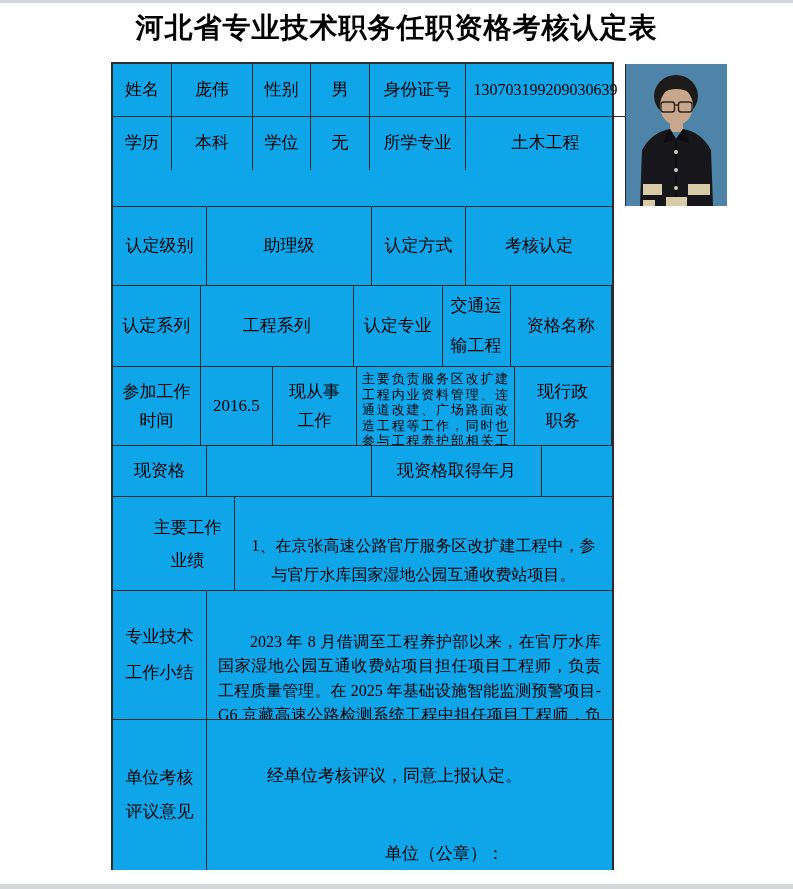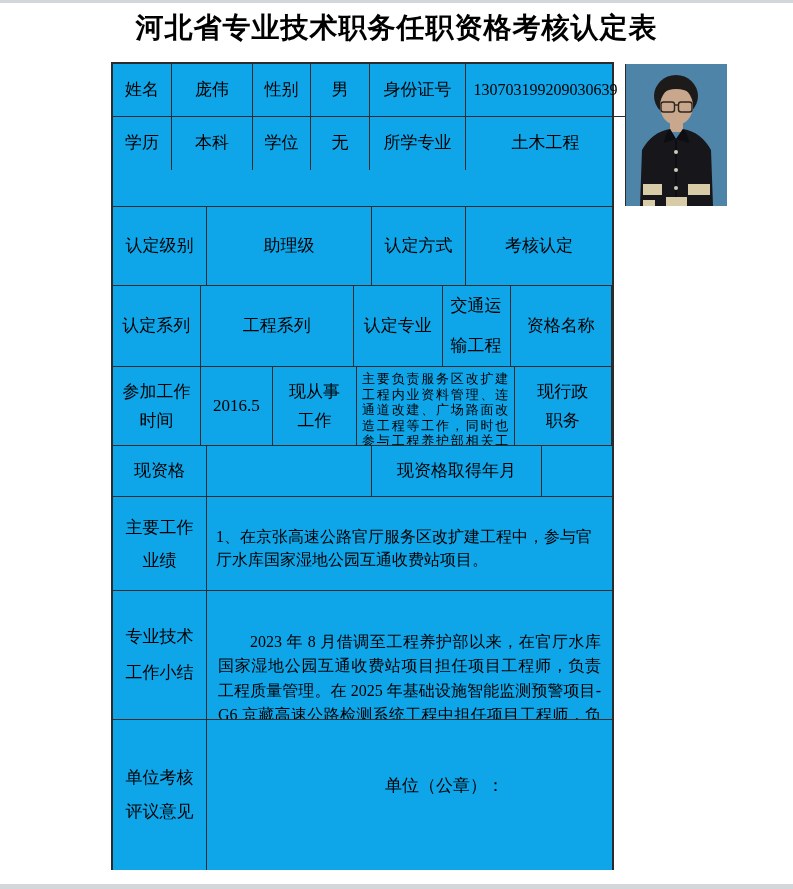--- a/index.html
+++ b/index.html
@@ -56,42 +56,42 @@
   .lh-wide{line-height:40px;text-align:center;}
   .lh-label{line-height:29px;}
   .lh-label2{line-height:33px;}
 
   .small-text{
     font-size:13px;line-height:15.5px;text-align:justify;
     display:block;padding:4px 5px;letter-spacing:0.5px;
     align-items:flex-start;justify-content:flex-start;
   }
   .content-left{
-    display:block;text-align:left;padding:5px 9px;font-size:16px;line-height:23px;
+    display:block;text-align:center;padding:5px 9px;font-size:16px;line-height:29px;
   }
   .content-just{
     display:block;text-align:justify;padding:14px 11px 0 11px;font-size:16px;line-height:24.5px;
   }
   .indent2{text-indent:2em;margin:0;}
   .review-cell{display:block;text-align:left;font-size:17px;padding:0;}
   .review-line1{margin-top:22px;padding-left:14px;text-indent:2em;}
   .review-seal{margin-top:32px;text-align:right;padding-right:108px;}
 
   
   .w59{width:59px;} .w81{width:81px;} .w58{width:58px;text-align:center;}
   .w96{width:96px;} .w159{width:159px;flex:1;}
   .w94{width:94px;} .w418{flex:1;}
   .w165{width:165px;} .w95{width:95px;} .w273{flex:1;}
   .w73{width:73px;} .w109{width:109px;} .w90{flex:1;}
   .w77{width:77px;} .w90f{width:90px;} .w168{width:168px;} .w104{width:104px;} .w93{flex:1;}
   .w170{width:170px;} .w197{flex:1;}
   .w532{flex:1;}
 
   .r4{height:78px;} .r5{height:80px;} .r6{height:78px;} .r7{height:50px;}
-  .r8{height:93px;} .r9{height:128px;} .r10{height:150px;gap:12px;}
+  .r8{height:93px;padding-left:28px;} .r9{height:128px;} .r10{height:150px;gap:12px;}
 </style>
 </head>
 <body>
 
 <div class="page-edge top"></div>
 <div class="page-edge bottom"></div>
 
 <div class="doc-title">河北省专业技术职务任职资格考核认定表</div>
 
 <div class="form-table">
@@ -190,18 +190,19 @@
 工作小结</div>
     <div class="c w532 content-just">
       <p class="indent2">2023 年 8 月借调至工程养护部以来，在官厅水库国家湿地公园互通收费站项目担任项目工程师，负责工程质量管理。在 2025 年基础设施智能监测预警项目-G6 京藏高速公路检测系统工程中担任项目工程师，负责质量、安全、进度方面工作，施工过程中积极协调施工单位与监理之间工作。</p>
     </div>
   </div>
 
   <div class="row r10">
     <div class="c w94" style="line-height:34px">单位考核
 评议意见</div>
     <div class="c w532 review-cell">
+      <div class="review-line1">经单位考核评议，同意上报认定。</div>
       <div class="review-seal">单位（公章）：</div>
       
     </div>
   </div>
 
 </div>
 
 </body></html>

